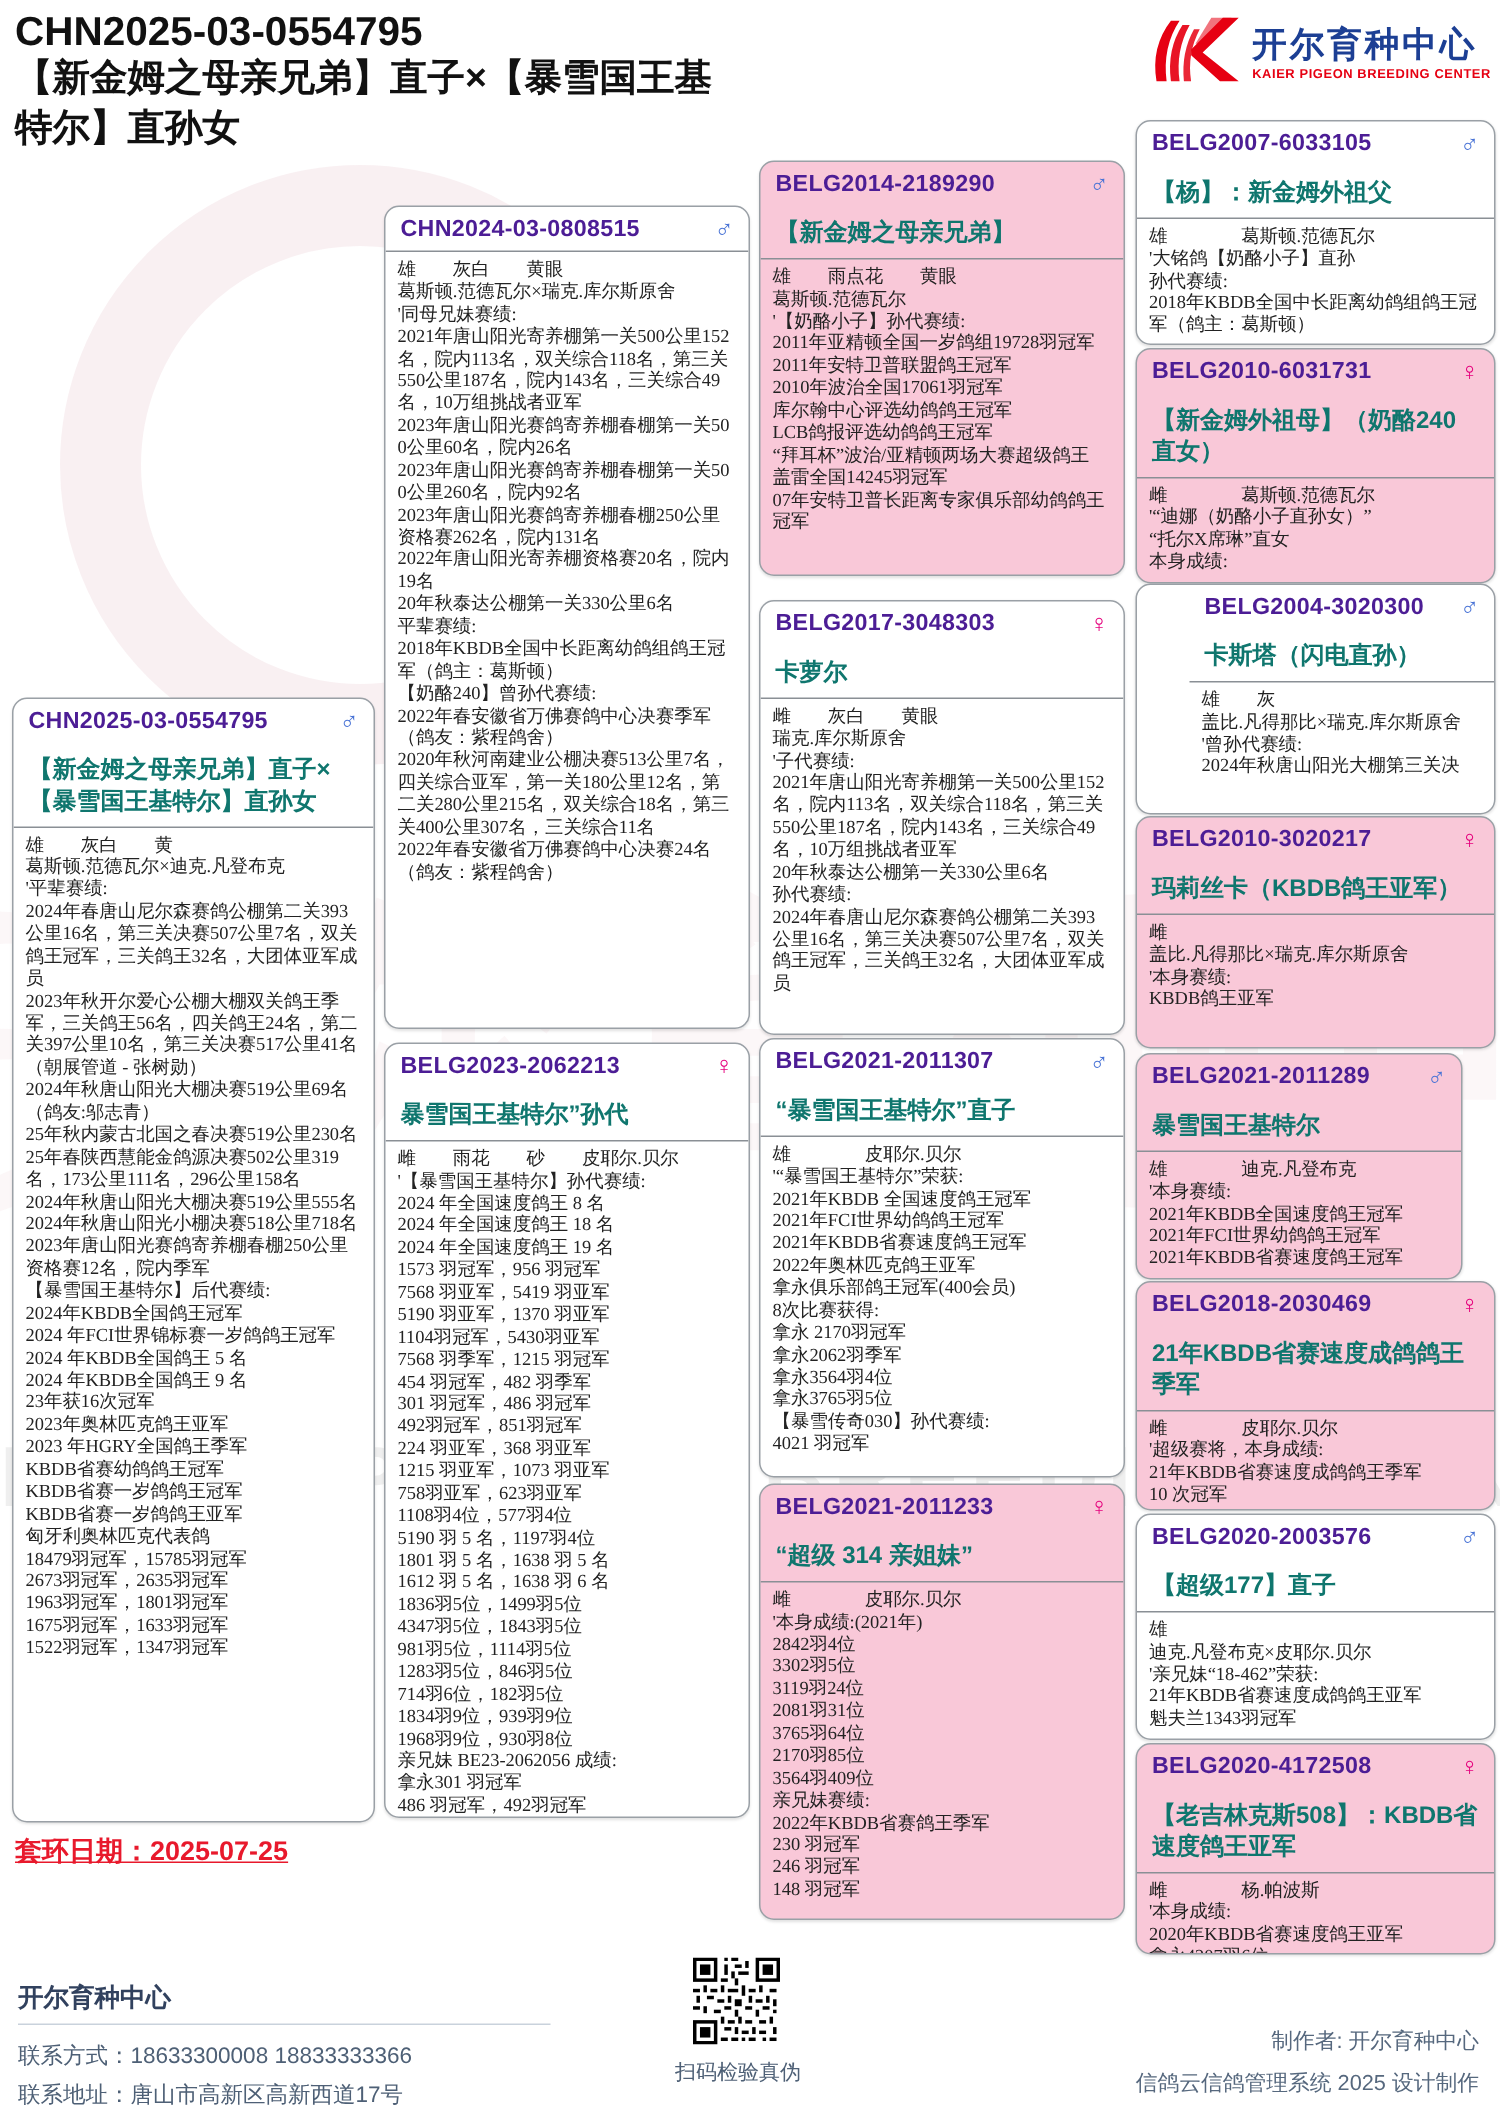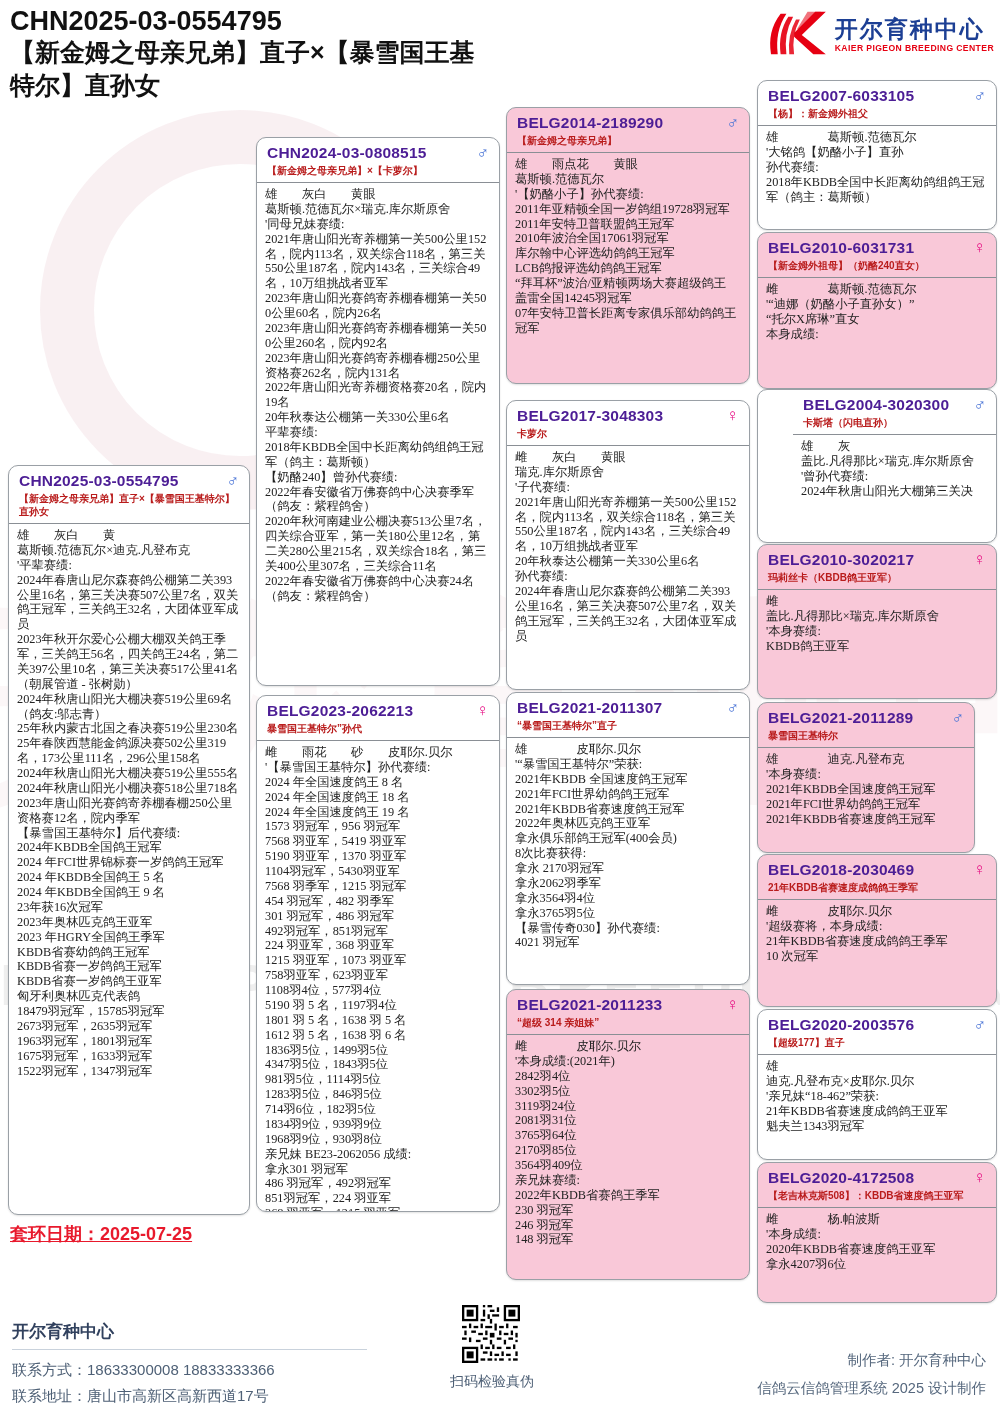--- a/index.html
+++ b/index.html
@@ -27,21 +27,21 @@
   
   .pbox { position:absolute; z-index:1; background:#fff; border:1.5px solid #9aa0a6;
     border-radius:10px; overflow:hidden; box-shadow:0 1px 2px rgba(0,0,0,0.12); }
   .pbox.pink { background:#f9c8d8; }
   .pbox-head { padding:6px 10px 5px 10px; }
   .pbox-id-row { display:flex; justify-content:space-between; align-items:flex-start; }
   .pbox-id { font-size:15.5px; font-weight:bold; color:#4c1d95; letter-spacing:0.2px; }
   .sex { font-size:17px; font-weight:bold; line-height:1; }
   .sex.male { color:#4a74d6; }
   .sex.female { color:#e5007d; }
-  .pbox-name { font-size:10px; font-weight:bold; color:#b91c1c; line-height:1.3; margin-top:2px; }
+  .pbox-name { font-size:16px; font-weight:bold; color:#0f766e; line-height:1.3; margin-top:14px; }
   .pbox-body { border-top:1px solid #8a8f95; padding:4px 8px 6px 8px;
     font-family:"Liberation Serif", serif; font-size:12.3px; line-height:1.21;
     color:#222; white-space:pre-wrap; word-break:break-all; }
   
   .ring-date { position:absolute; left:10px; top:1222px; font-size:18px; font-weight:bold;
     color:#e8192c; z-index:1;text-decoration:underline; }
   
   .footer { position:absolute; left:0; top:1305px; width:1000px; height:109px; z-index:1; }
   .f-company { position:absolute; left:12px; top:15px; font-size:17px; font-weight:bold; color:#31415e; }
   .f-divider { position:absolute; left:12px; top:44px; width:355px; height:1px; background:#c9d2dc; }
@@ -121,21 +121,20 @@
   </div>
 
   <div class="ring-date">套环日期：2025-07-25</div>
 
   <div class="pbox" style="left:256px; top:137px; width:244px; height:549px;">
     <div class="pbox-head">
       <div class="pbox-id-row">
         <span class="pbox-id">CHN2024-03-0808515</span>
         <span class="sex male">♂</span>
       </div>
-      <div class="pbox-name">【新金姆之母亲兄弟】×【卡萝尔】</div>
     </div>
     <div class="pbox-body">雄　　灰白　　黄眼
 葛斯顿.范德瓦尔×瑞克.库尔斯原舍
 '同母兄妹赛绩:
 2021年唐山阳光寄养棚第一关500公里152名，院内113名，双关综合118名，第三关550公里187名，院内143名，三关综合49名，10万组挑战者亚军
 2023年唐山阳光赛鸽寄养棚春棚第一关500公里60名，院内26名
 2023年唐山阳光赛鸽寄养棚春棚第一关500公里260名，院内92名
 2023年唐山阳光赛鸽寄养棚春棚250公里资格赛262名，院内131名
 2022年唐山阳光寄养棚资格赛20名，院内19名
 20年秋泰达公棚第一关330公里6名

